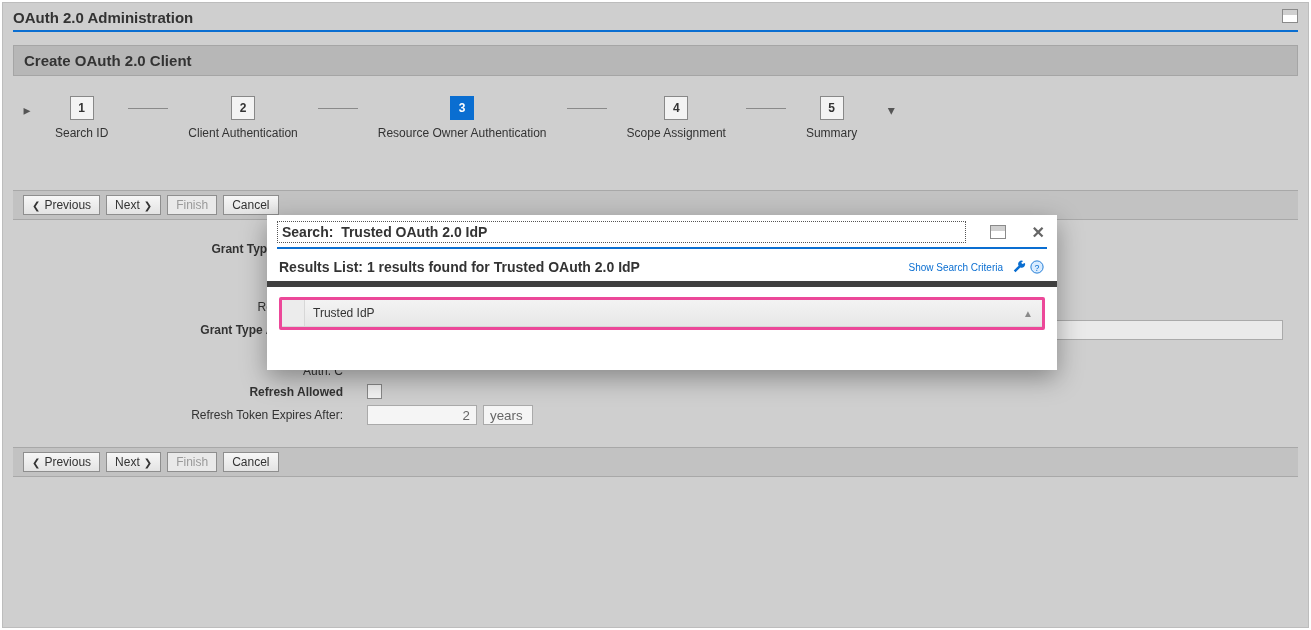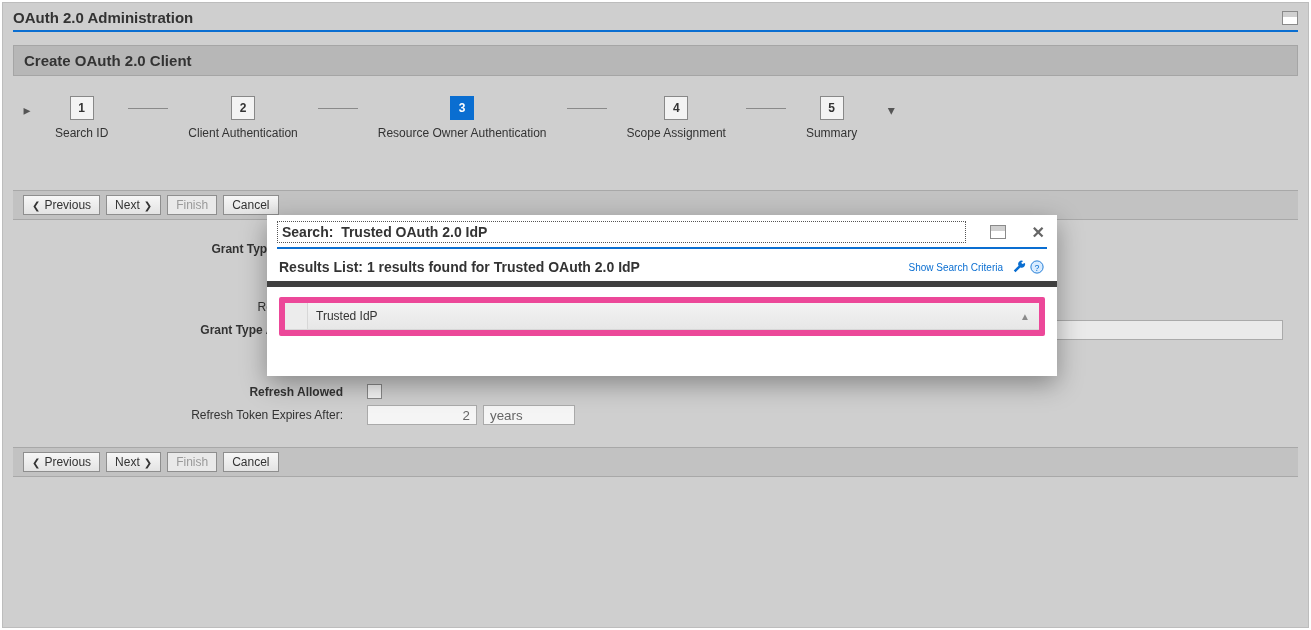--- a/index.html
+++ b/index.html
@@ -19,21 +19,20 @@
     height: 626px;
     margin: 2px;
     border: 1px solid #bdbdbd;
     background: #cfcfcf;
     position: relative;
   }
 
   
   .page-title {
     display: flex;
-    align-items: center;
     justify-content: space-between;
     padding: 6px 10px 4px 10px;
   }
   .page-title h1 {
     margin: 0;
     font-size: 15px;
     font-weight: bold;
     color: #333;
   }
   .title-underline {
@@ -162,21 +161,21 @@
     background: #f5f5f5;
     padding: 0 6px;
     box-sizing: border-box;
   }
   .form-row input.num {
     width: 110px;
     text-align: right;
     color: #666;
   }
   .form-row input.unit {
-    width: 92px;
+    width: 50px;
     color: #666;
   }
   .chk {
     width: 13px;
     height: 13px;
     border: 1px solid #888;
     background: #f3f3f3;
   }
 
   
@@ -240,21 +239,21 @@
     height: 16px;
     display: inline-flex;
     align-items: center;
     justify-content: center;
     margin-left: 2px;
   }
 
   
   .rtable {
     margin: 0 12px;
-    border: 6px solid #ec4899;
+    border: 3px solid #ec4899;
     border-radius: 2px;
     overflow: hidden;
   }
   .rhead {
     display: flex;
     align-items: center;
     background: linear-gradient(#f3f3f3, #e7e7e7);
     border-bottom: 1px solid #d7d7d7;
   }
   .rhead .handle {

